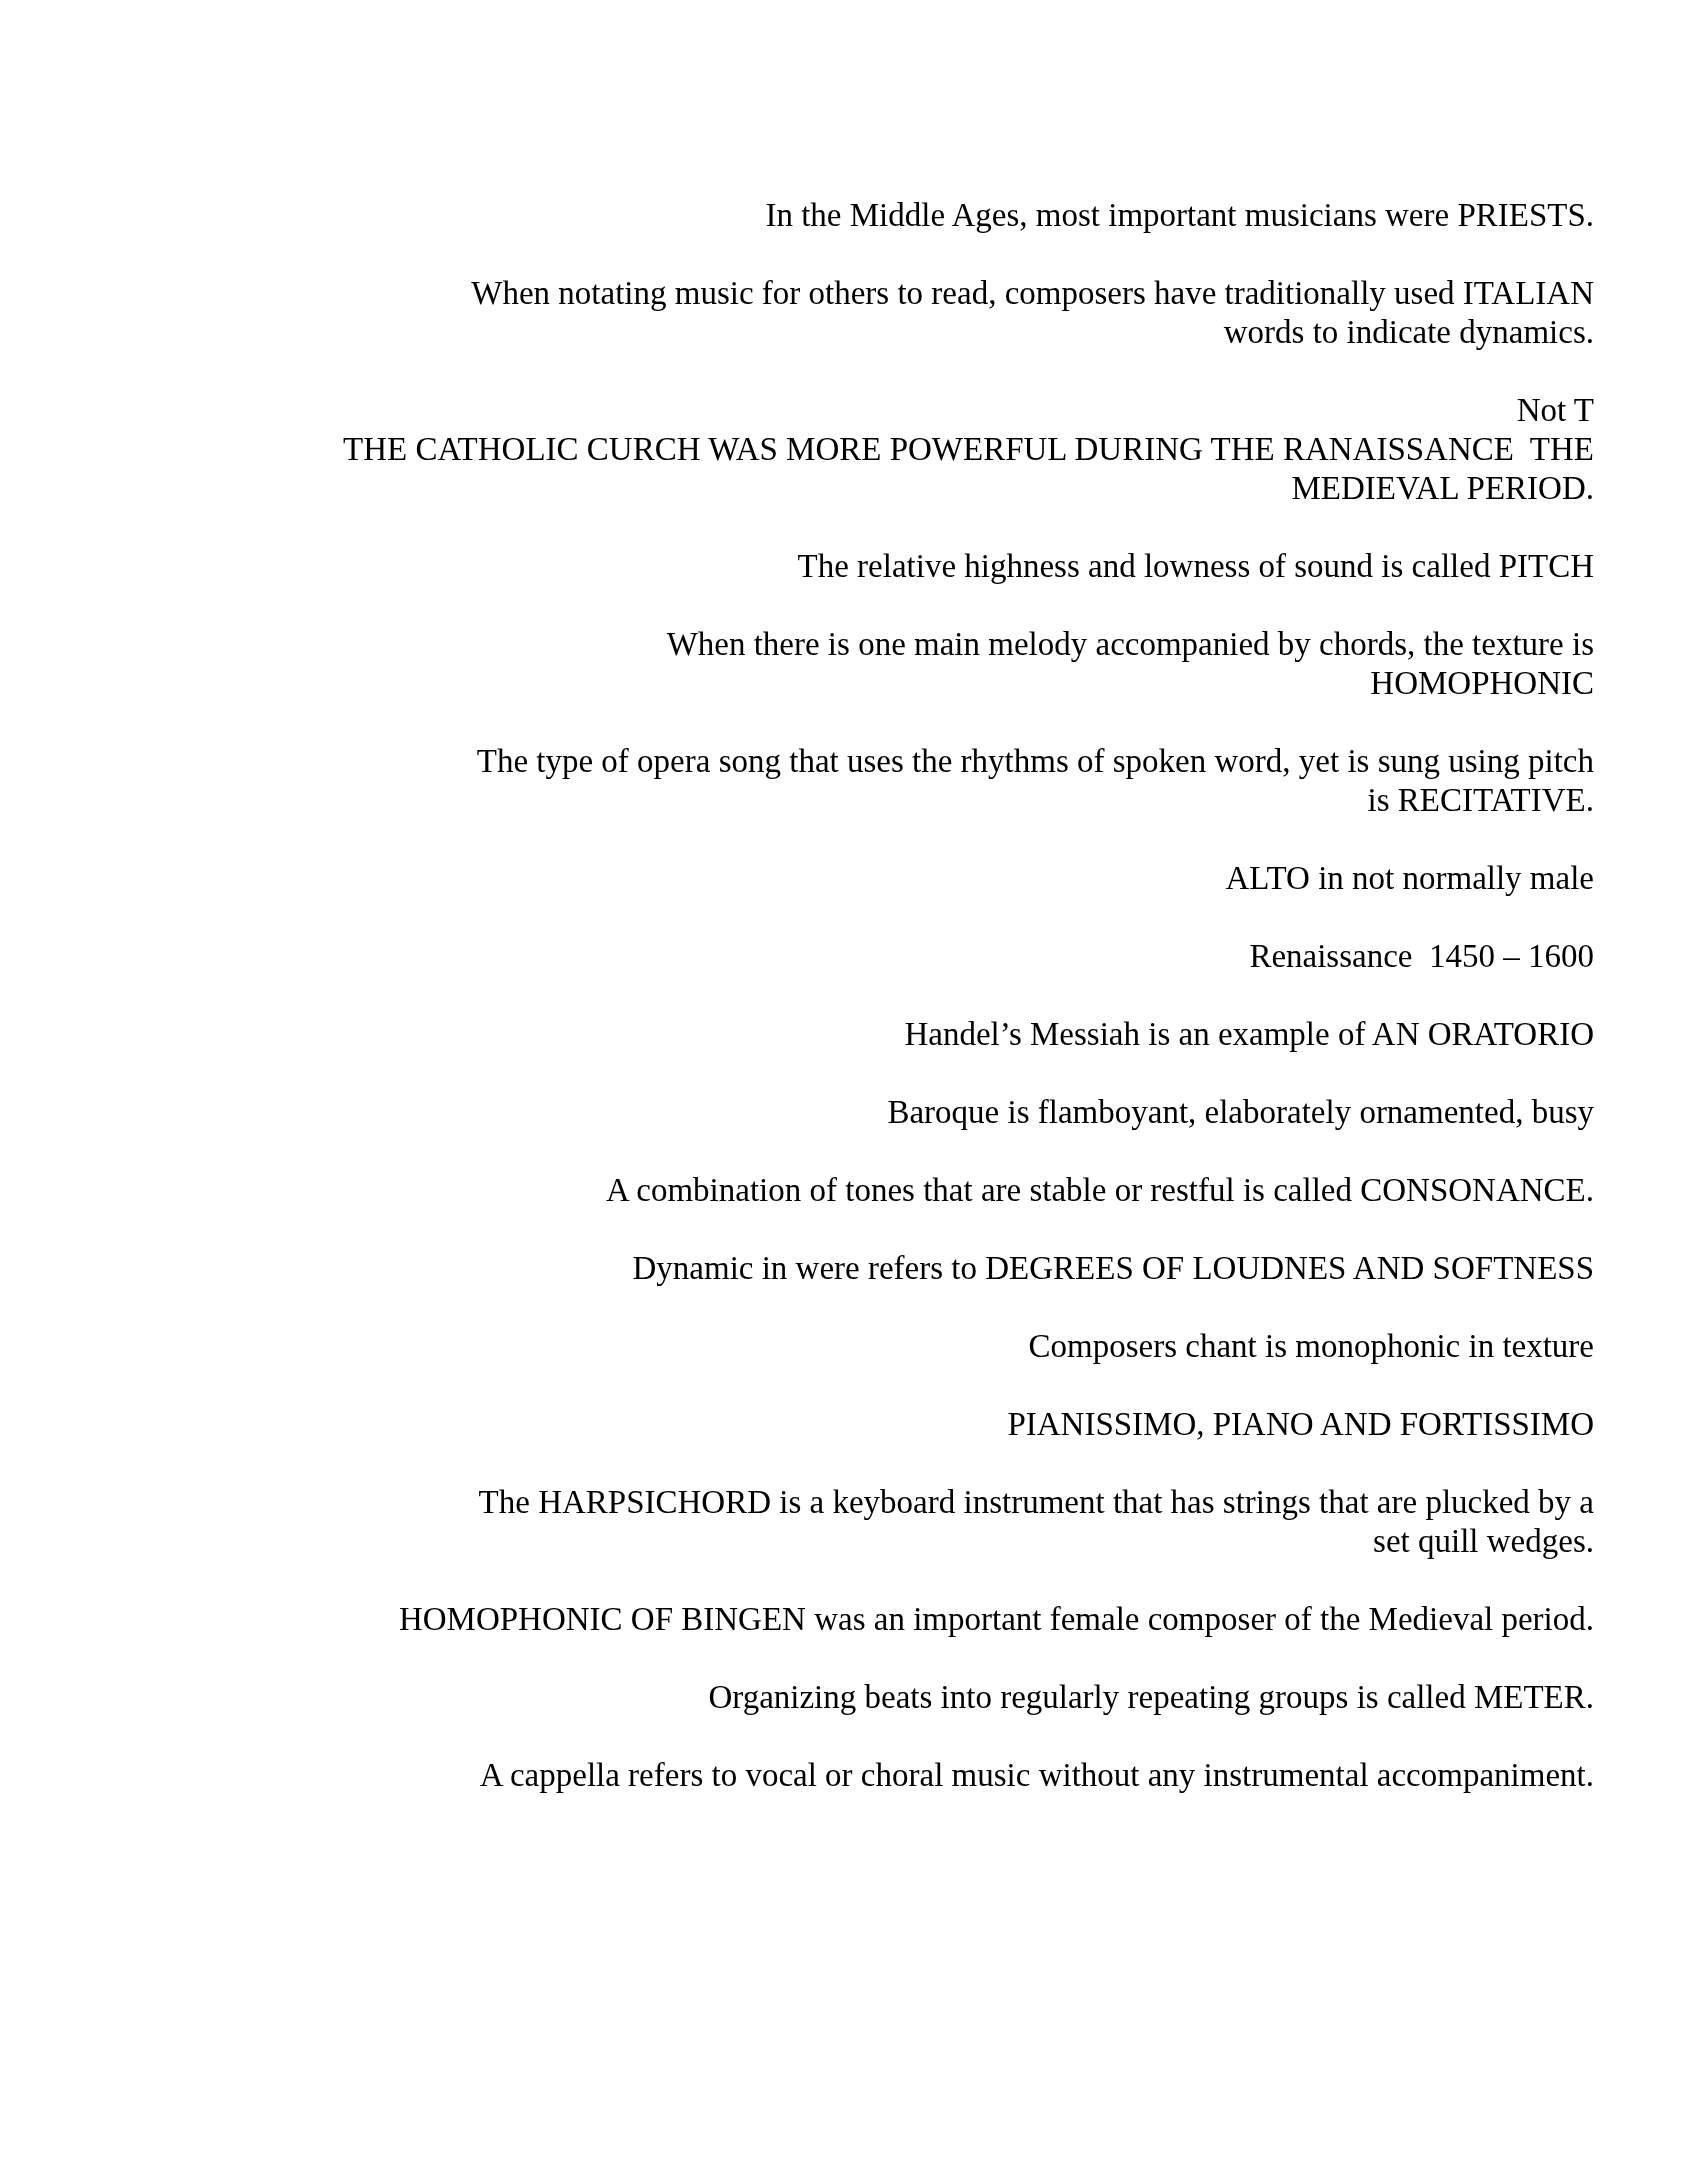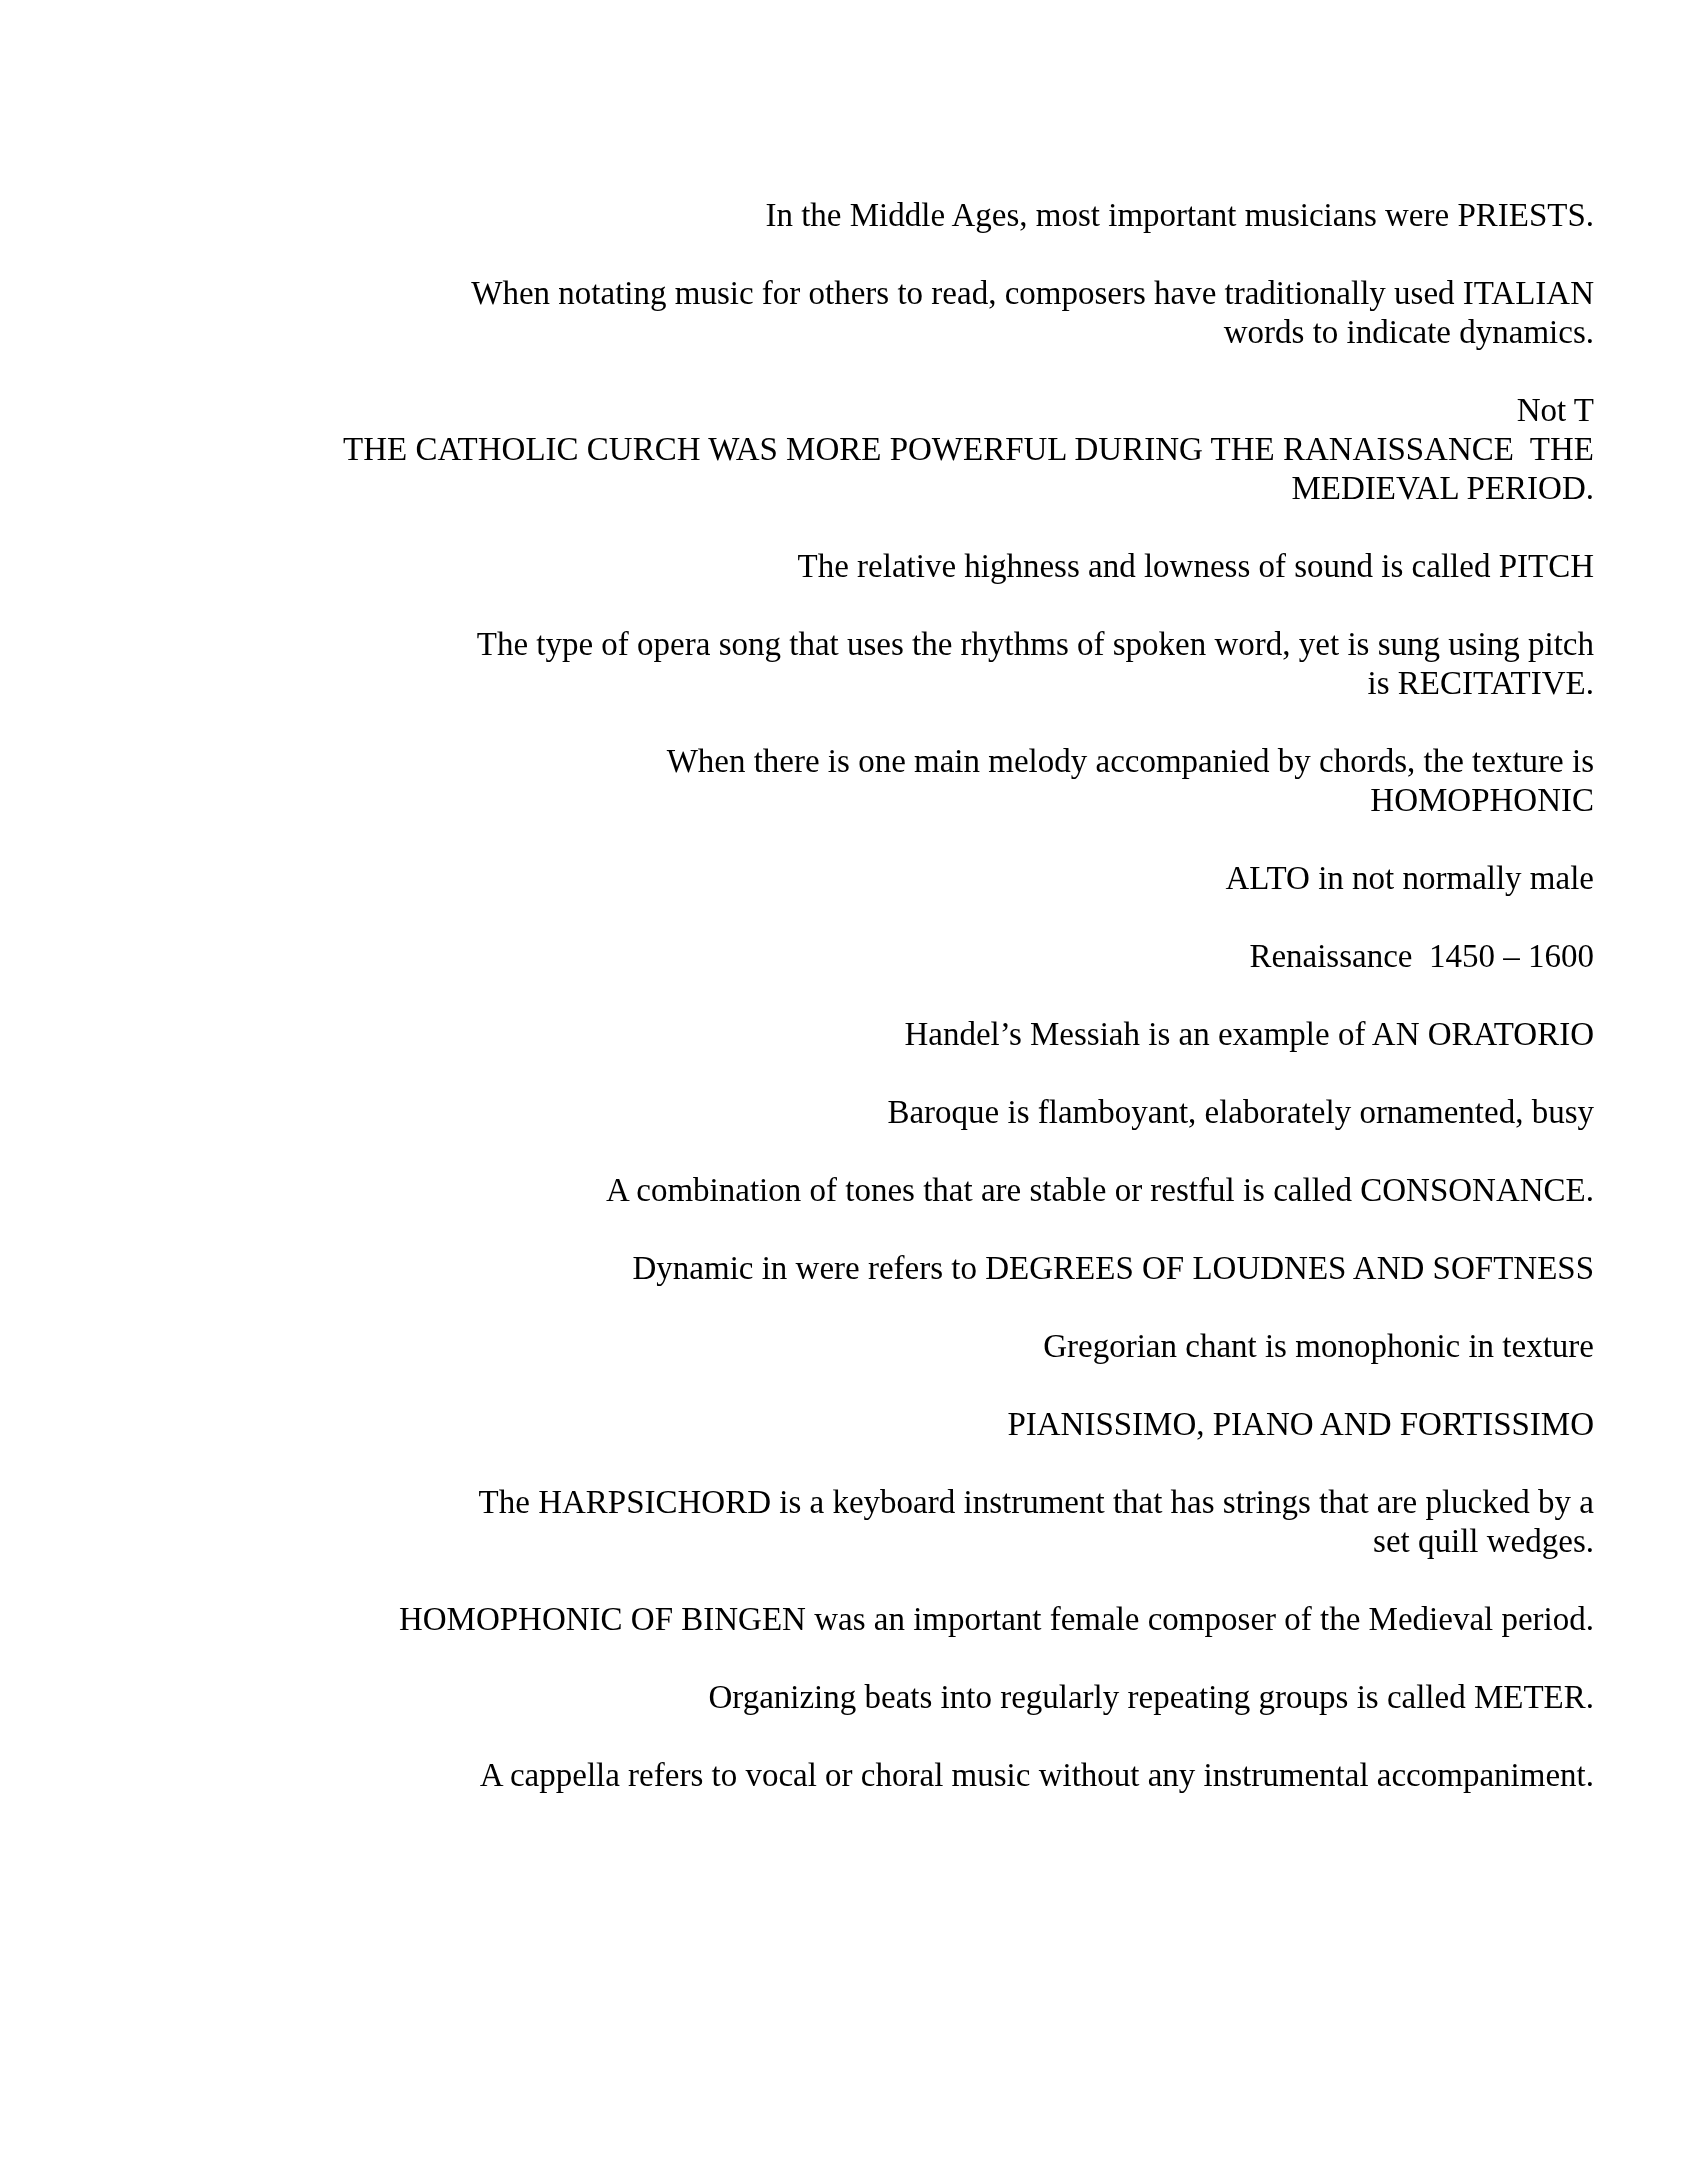--- a/index.html
+++ b/index.html
@@ -42,31 +42,31 @@
 
 <div class="page">
   <div class="content">
     <p>In the Middle Ages, most important musicians were PRIESTS.</p>
     <p>When notating music for others to read, composers have traditionally used ITALIAN
 words to indicate dynamics.</p>
     <p>Not T
 THE CATHOLIC CURCH WAS MORE POWERFUL DURING THE RANAISSANCE  THE
 MEDIEVAL PERIOD.</p>
     <p>The relative highness and lowness of sound is called PITCH</p>
+    <p>When there is one main melody accompanied by chords, the texture is
+HOMOPHONIC</p>
     <p>The type of opera song that uses the rhythms of spoken word, yet is sung using pitch
 is RECITATIVE.</p>
-    <p>When there is one main melody accompanied by chords, the texture is
-HOMOPHONIC</p>
     <p>ALTO in not normally male</p>
     <p>Renaissance  1450 – 1600</p>
     <p>Handel’s Messiah is an example of AN ORATORIO</p>
     <p>Baroque is flamboyant, elaborately ornamented, busy</p>
     <p>A combination of tones that are stable or restful is called CONSONANCE.</p>
     <p>Dynamic in were refers to DEGREES OF LOUDNES AND SOFTNESS</p>
-    <p>Gregorian chant is monophonic in texture</p>
+    <p>Composers chant is monophonic in texture</p>
     <p>PIANISSIMO, PIANO AND FORTISSIMO</p>
     <p>The HARPSICHORD is a keyboard instrument that has strings that are plucked by a
 set quill wedges.</p>
     <p>HOMOPHONIC OF BINGEN was an important female composer of the Medieval period.</p>
     <p>Organizing beats into regularly repeating groups is called METER.</p>
     <p>A cappella refers to vocal or choral music without any instrumental accompaniment.</p>
   </div>
 </div>
 
 

